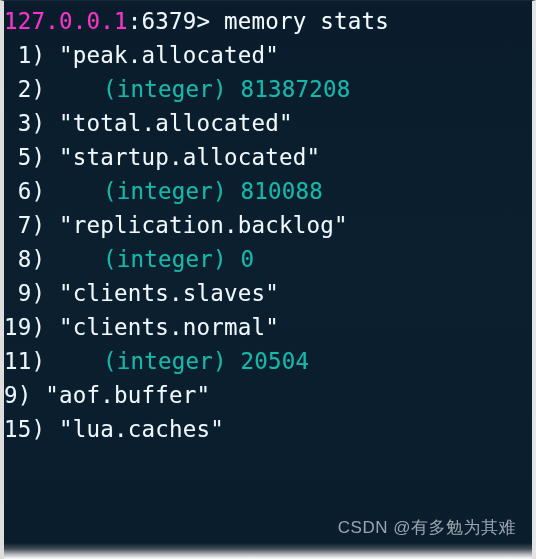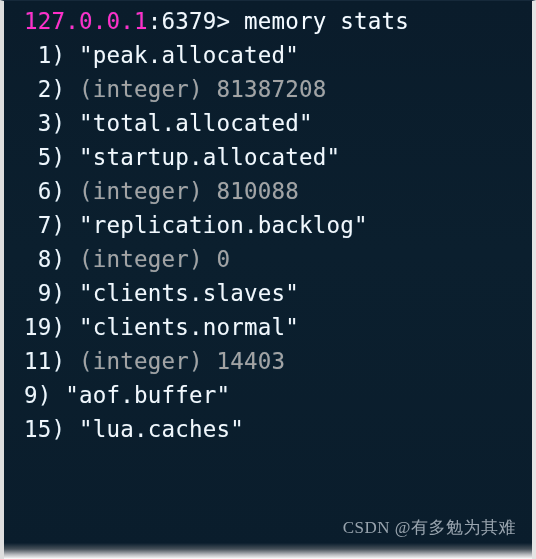--- a/index.html
+++ b/index.html
@@ -45,21 +45,21 @@
     bottom: 0;
     height: 16px;
     background: linear-gradient(180deg, rgba(11,30,45,1) 0%, rgba(120,124,128,0.55) 38%, rgba(200,202,205,0.9) 72%, rgba(255,255,255,1) 100%);
     z-index: 5;
     pointer-events: none;
   }
 
   #console-output {
     position: relative;
     z-index: 2;
-    padding: 3px 0 0 20px;
+    padding: 3px 0 0 0;
     border-radius: 8px;
   }
 
   .line {
     white-space: pre;
     font-size: 22.5px;
     line-height: 34px;
     letter-spacing: 0.2px;
     color: #f2f7fb;
     text-shadow: 0 0 1px rgba(120,190,235,0.35);
@@ -74,30 +74,31 @@
   .command {
     color: #f7fbff;
   }
   .index {
     color: #eef5fa;
   }
   .value-string {
     color: #f2f7fb;
   }
   .value-number {
-    color: #a3a3a3;
+    color: #14b8a6;
+    margin-left: 44px;
   }
 
   
   #watermark {
     position: absolute;
     right: 16px;
     bottom: 20px;
     z-index: 4;
-    font-family: Liberation Serif, serif;
+    font-family: Liberation Sans, sans-serif;
     font-size: 17px;
     color: rgba(208, 216, 224, 0.72);
     letter-spacing: 0.5px;
     white-space: nowrap;
     pointer-events: none;
   }
 </style>
 </head>
 <body>
 
@@ -120,21 +121,21 @@
 
     <div class="line"><span class="index"> 7)</span> <span class="value-string">"replication.backlog"</span></div>
 
     <div class="line"><span class="index"> 8)</span> <span class="value-number">(integer) 0</span></div>
 
     <div class="line"><span class="index"> 9)</span> <span class="value-string">"clients.slaves"</span></div>
 
 
     <div class="line"><span class="index">19)</span> <span class="value-string">"clients.normal"</span></div>
 
-    <div class="line"><span class="index">11)</span> <span class="value-number">(integer) 14403</span></div>
+    <div class="line"><span class="index">11)</span> <span class="value-number">(integer) 20504</span></div>
 
     <div class="line"><span class="index">9)</span> <span class="value-string">"aof.buffer"</span></div>
 
 
     <div class="line"><span class="index">15)</span> <span class="value-string">"lua.caches"</span></div>
 
   </div>
 
   <div id="watermark">CSDN @有多勉为其难</div>
 

